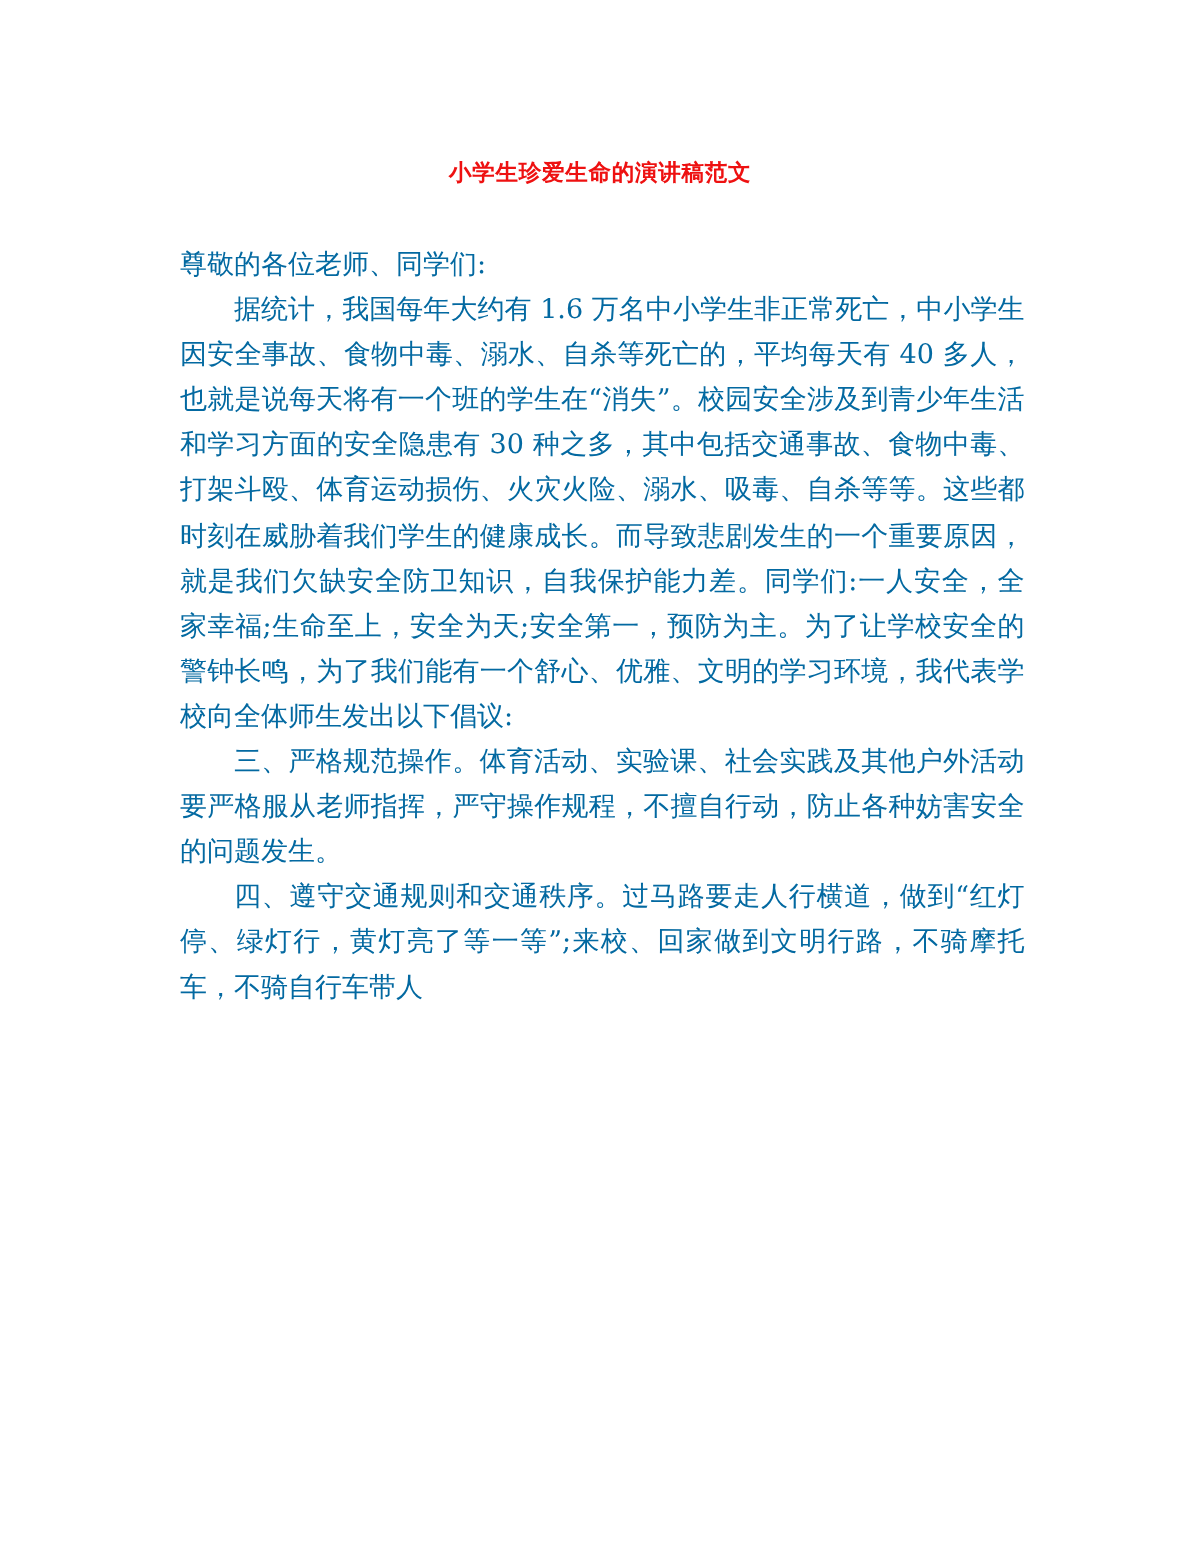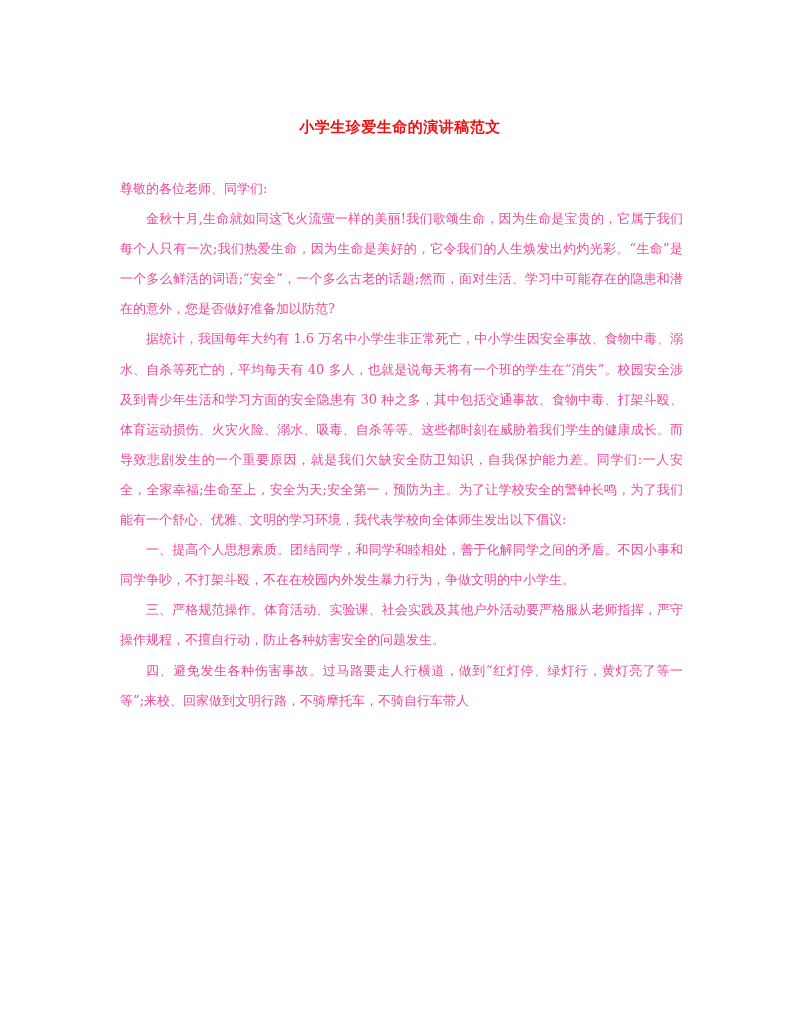--- a/index.html
+++ b/index.html
@@ -1,40 +1,38 @@
 <!DOCTYPE html>
 <html><head>
 <meta charset="utf-8">
 <style>
   html, body { margin: 0; padding: 0; background: #ffffff; }
   body { width: 800px; height: 1035px; position: relative; overflow: hidden; }
   .page {
-    position: absolute; left: 0; top: 12px; width: 800px; height: 774px;
+    position: absolute; left: 0; top: 0; width: 800px; height: 774px;
     background: #ffffff;
   }
   .title {
     position: absolute; top: 106px; left: 0; width: 800px; text-align: center;
     font-family: "DejaVu Serif", "Liberation Serif", serif;
     font-size: 15px; font-weight: bold; color: #ee1111; letter-spacing: 0.5px;
   }
   .body {
     position: absolute; top: 162px; left: 120px; width: 563px;
     font-family: "DejaVu Serif", "Liberation Serif", serif;
-    font-size: 13px; line-height: 30.1px; color: #ec4899;
+    font-size: 18px; line-height: 30.1px; color: #0369a1;
     text-align: justify;
   }
   .body p { margin: 0; }
   .body p.indent { text-indent: 2em; }
 </style>
 </head>
 <body>
 
 <div class="page">
   <div class="title">小学生珍爱生命的演讲稿范文</div>
   <div class="body">
     <p>尊敬的各位老师、同学们:</p>
-    <p class="indent">金秋十月,生命就如同这飞火流萤一样的美丽!我们歌颂生命，因为生命是宝贵的，它属于我们每个人只有一次;我们热爱生命，因为生命是美好的，它令我们的人生焕发出灼灼光彩。“生命”是一个多么鲜活的词语;“安全”，一个多么古老的话题;然而，面对生活、学习中可能存在的隐患和潜在的意外，您是否做好准备加以防范?</p>
     <p class="indent">据统计，我国每年大约有 1.6 万名中小学生非正常死亡，中小学生因安全事故、食物中毒、溺水、自杀等死亡的，平均每天有 40 多人，也就是说每天将有一个班的学生在“消失”。校园安全涉及到青少年生活和学习方面的安全隐患有 30 种之多，其中包括交通事故、食物中毒、打架斗殴、体育运动损伤、火灾火险、溺水、吸毒、自杀等等。这些都时刻在威胁着我们学生的健康成长。而导致悲剧发生的一个重要原因，就是我们欠缺安全防卫知识，自我保护能力差。同学们:一人安全，全家幸福;生命至上，安全为天;安全第一，预防为主。为了让学校安全的警钟长鸣，为了我们能有一个舒心、优雅、文明的学习环境，我代表学校向全体师生发出以下倡议:</p>
-    <p class="indent">一、提高个人思想素质。团结同学，和同学和睦相处，善于化解同学之间的矛盾。不因小事和同学争吵，不打架斗殴，不在在校园内外发生暴力行为，争做文明的中小学生。</p>
     <p class="indent">三、严格规范操作。体育活动、实验课、社会实践及其他户外活动要严格服从老师指挥，严守操作规程，不擅自行动，防止各种妨害安全的问题发生。</p>
-    <p class="indent">四、避免发生各种伤害事故。过马路要走人行横道，做到“红灯停、绿灯行，黄灯亮了等一等”;来校、回家做到文明行路，不骑摩托车，不骑自行车带人</p>
+    <p class="indent">四、遵守交通规则和交通秩序。过马路要走人行横道，做到“红灯停、绿灯行，黄灯亮了等一等”;来校、回家做到文明行路，不骑摩托车，不骑自行车带人</p>
   </div>
 </div>
 
 </body></html>

